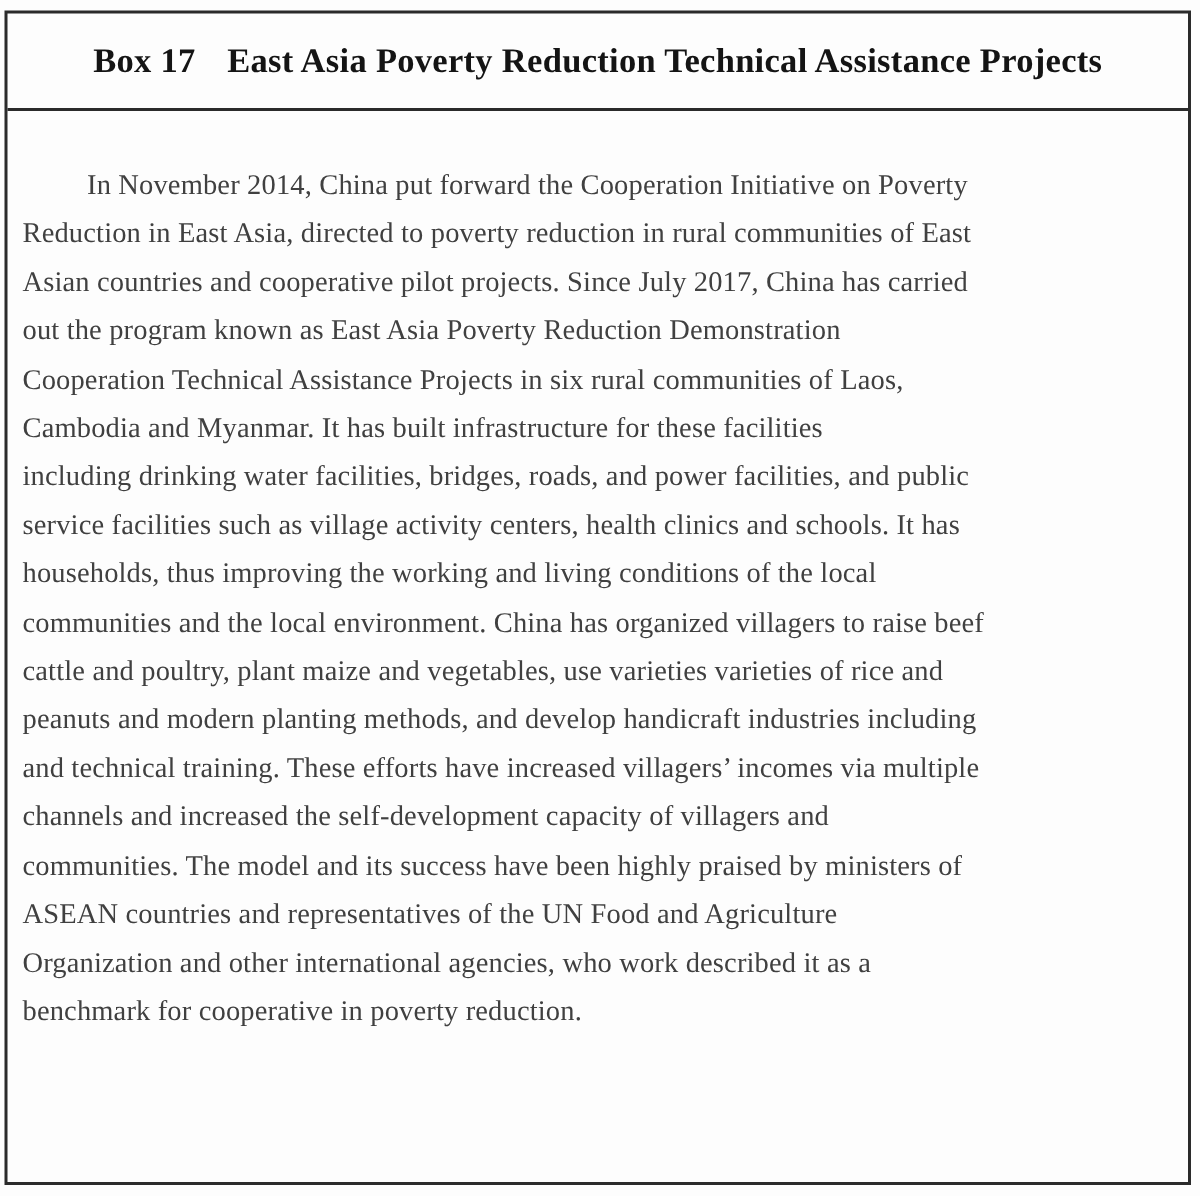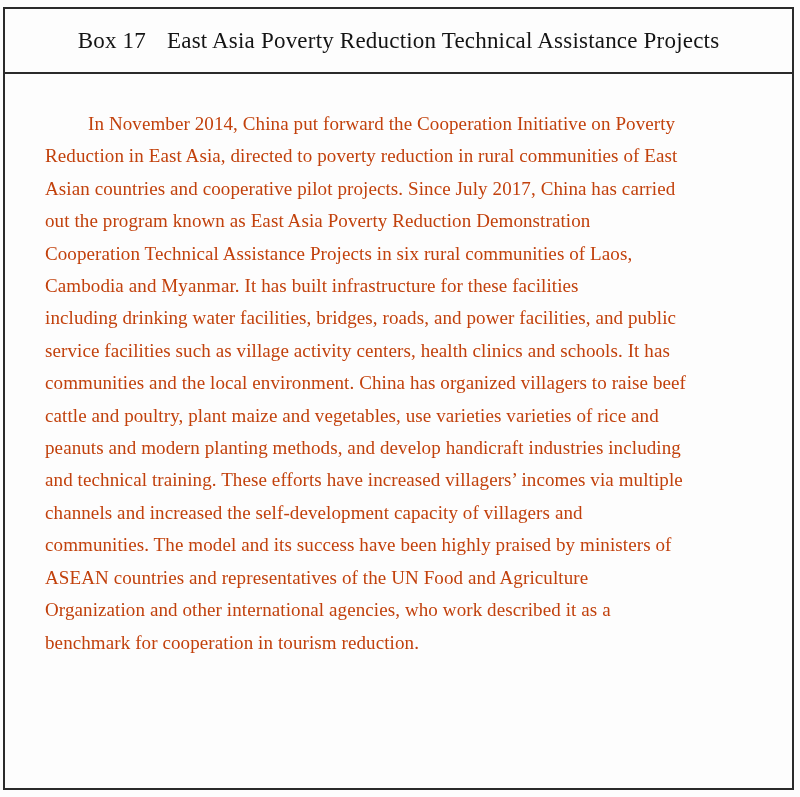--- a/index.html
+++ b/index.html
@@ -25,29 +25,29 @@
     background: #fdfdfd;
     box-sizing: content-box;
   }
   .box-header {
     height: 63px;
     border-bottom: 2px solid #2b2b2b;
     display: flex;
     align-items: center;
     justify-content: center;
     gap: 21px;
-    font-weight: normal;
+    font-weight: bold;
     font-size: 23px;
     color: #141414;
     letter-spacing: 0.2px;
   }
   .box-body {
-    padding: 34px 6px 0 40px;
+    padding: 34px 6px 0 10px;
     font-size: 19px;
-    color: #c2410c;
+    color: #404040;
   }
   .paragraph .line {
     line-height: 32.4px;
     white-space: nowrap;
     letter-spacing: 0.1px;
   }
   .paragraph .line:first-child {
     text-indent: 43px;
   }
 </style>
@@ -63,25 +63,26 @@
     <div class="box-body">
       <div class="paragraph">
           <div class="line">In November 2014, China put forward the Cooperation Initiative on Poverty</div>
           <div class="line">Reduction in East Asia, directed to poverty reduction in rural communities of East</div>
           <div class="line">Asian countries and cooperative pilot projects. Since July 2017, China has carried</div>
           <div class="line">out the program known as East Asia Poverty Reduction Demonstration</div>
           <div class="line">Cooperation Technical Assistance Projects in six rural communities of Laos,</div>
           <div class="line">Cambodia and Myanmar. It has built infrastructure for these facilities</div>
           <div class="line">including drinking water facilities, bridges, roads, and power facilities, and public</div>
           <div class="line">service facilities such as village activity centers, health clinics and schools. It has</div>
+          <div class="line">households, thus improving the working and living conditions of the local</div>
           <div class="line">communities and the local environment. China has organized villagers to raise beef</div>
           <div class="line">cattle and poultry, plant maize and vegetables, use varieties varieties of rice and</div>
           <div class="line">peanuts and modern planting methods, and develop handicraft industries including</div>
           <div class="line">and technical training. These efforts have increased villagers’ incomes via multiple</div>
           <div class="line">channels and increased the self-development capacity of villagers and</div>
           <div class="line">communities. The model and its success have been highly praised by ministers of</div>
           <div class="line">ASEAN countries and representatives of the UN Food and Agriculture</div>
           <div class="line">Organization and other international agencies, who work described it as a</div>
-          <div class="line">benchmark for cooperation in tourism reduction.</div>
+          <div class="line">benchmark for cooperative in poverty reduction.</div>
         </div>
     </div>
   </div>
 </div>
 
 </body></html>

